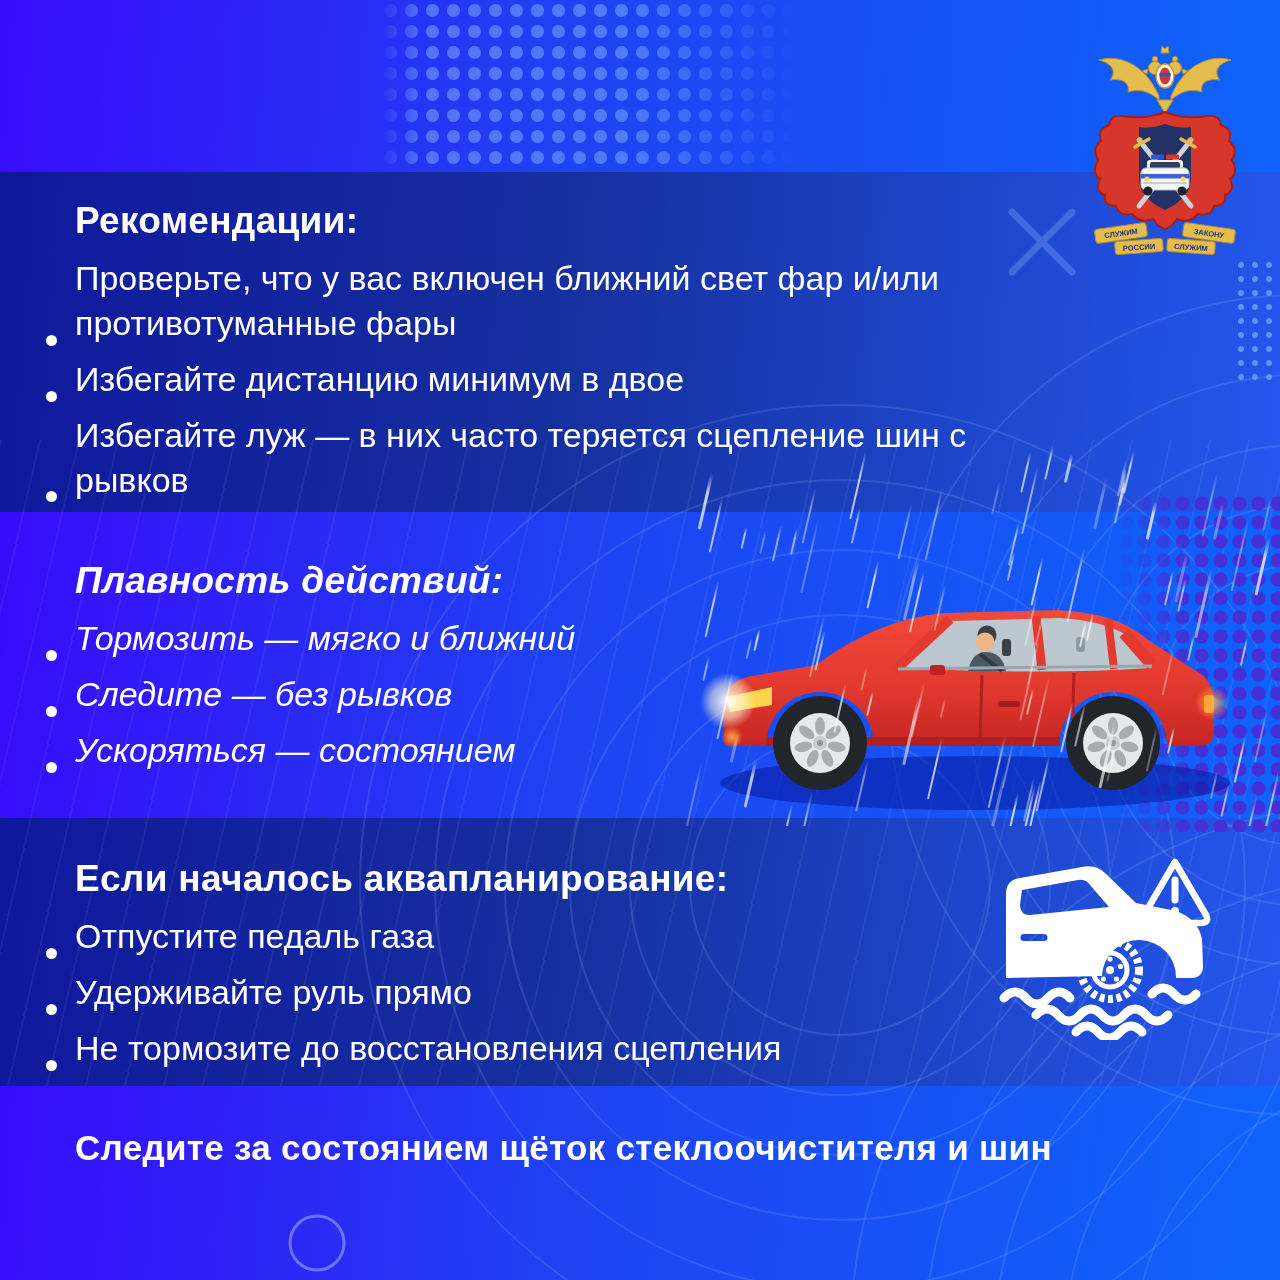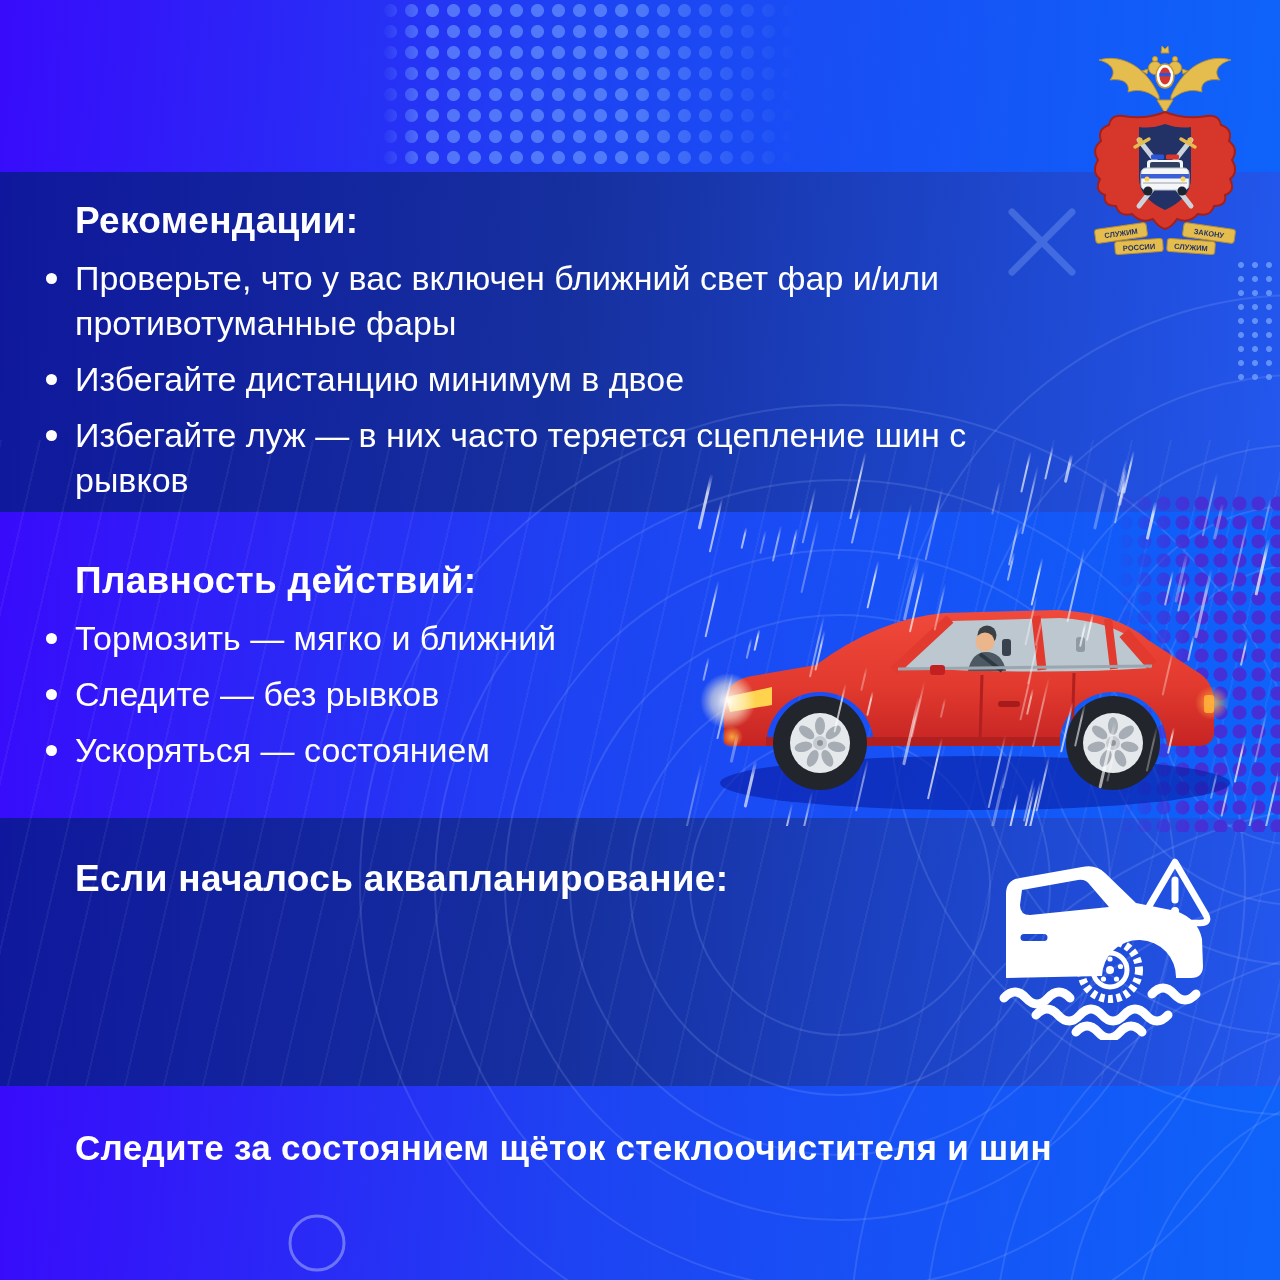--- a/index.html
+++ b/index.html
@@ -39,27 +39,27 @@
     background:linear-gradient(to bottom,rgba(255,255,255,0),#fff 35%,rgba(255,255,255,.85));
     transform:rotate(13deg);}
   
   .emblem{position:absolute;left:1085px;top:28px;}
   .car{position:absolute;left:680px;top:555px;}
   .aqua{position:absolute;left:990px;top:858px;}
   
   .text-block{position:absolute;z-index:30;}
   .text-block h2{margin:0 0 14px 29px;font-size:37px;font-weight:700;letter-spacing:.3px;color:#fff;}
   .text-block ul{list-style:none;margin:0;padding:0;}
-  .text-block li{display:flex;align-items:flex-start;margin:0 0 11px 0;}
+  .text-block li{display:flex;align-items:flex-end;margin:0 0 11px 0;}
   .bdot{flex:0 0 11px;width:11px;height:11px;border-radius:50%;background:#fff;margin:17px 18px 0 0;}
   .bt{font-size:34px;line-height:1.32;font-weight:400;color:#fff;}
   .s1{top:200px;left:46px;width:1010px;}
   .s1 li:nth-child(1) .bt{max-width:880px;}
   .s1 li:nth-child(3) .bt{max-width:900px;}
-  .s2{top:560px;left:46px;width:680px;}
+  .s2{top:560px;left:46px;width:680px;font-style:italic;}
   .s3{top:858px;left:46px;width:950px;}
   .footer{position:absolute;left:75px;top:1128px;z-index:30;font-size:35px;font-weight:700;letter-spacing:.3px;color:#fff;}
 </style>
 </head>
 <body>
 
 <div class="poster">
 
   <div class="band band-bright b1"></div>
   <div class="band band-dark b2"></div>
@@ -396,17 +396,31 @@
         </li>
       <li>
           <span class="bdot"></span>
           <span class="bt">Ускоряться — состоянием</span>
         </li>
     </ul>
   </section>
 
   <section class="text-block s3">
     <h2>Если началось аквапланирование:</h2>
+    <ul>
+      <li>
+          <span class="bdot"></span>
+          <span class="bt">Отпустите педаль газа</span>
+        </li>
+      <li>
+          <span class="bdot"></span>
+          <span class="bt">Удерживайте руль прямо</span>
+        </li>
+      <li>
+          <span class="bdot"></span>
+          <span class="bt">Не тормозите до восстановления сцепления</span>
+        </li>
+    </ul>
   </section>
 
   <div class="footer">Следите за состоянием щёток стеклоочистителя и шин</div>
 
 </div>
 
 </body></html>

